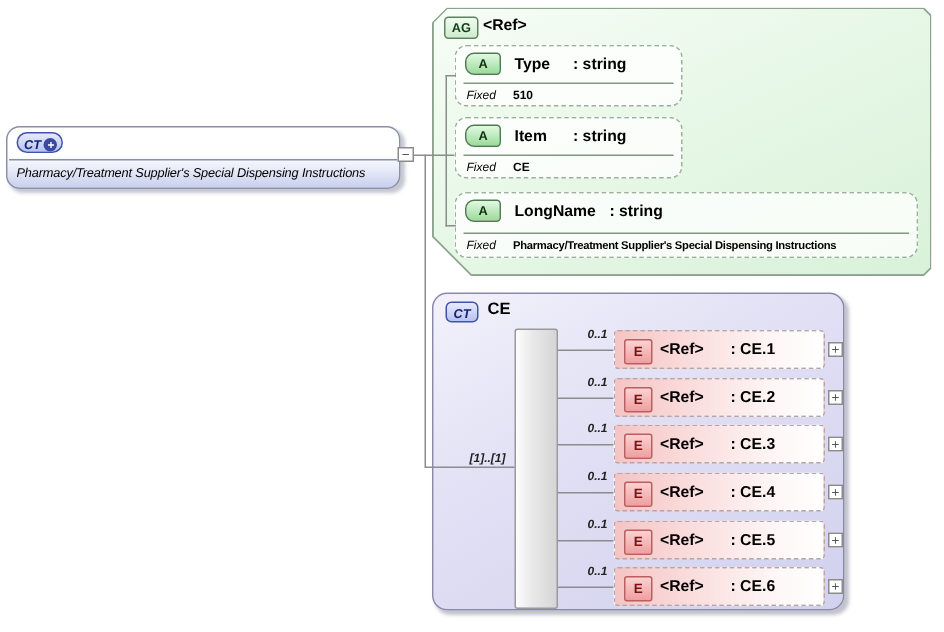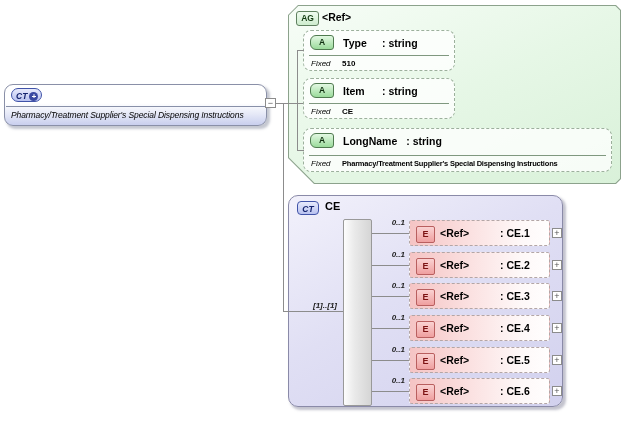--- a/index.html
+++ b/index.html
@@ -107,21 +107,21 @@
   .model-card{
     position:absolute;left:18px;top:105px;width:36px;text-align:center;
     font-size:8px;font-weight:bold;font-style:italic;color:#222;
   }
   .elem{
     position:absolute;left:120px;width:141px;height:26px;
     border:1px dashed #b3a6a6;border-radius:3px;box-sizing:border-box;
     background:linear-gradient(90deg,#f5c4c4 0%,#fbe2e2 45%,#fef8f8 80%,#fffefe 100%);
   }
   .e-ref{position:absolute;left:30px;top:6px;font-size:10.5px;font-weight:bold;}
-  .e-ty{position:absolute;left:90px;top:6px;font-size:10.5px;font-weight:bold;}
+  .e-ty{position:absolute;left:77px;top:6px;font-size:10.5px;font-weight:bold;}
   .card{
     position:absolute;left:88px;width:28px;text-align:right;
     font-size:8px;font-weight:bold;font-style:italic;color:#222;
   }
   .stub{position:absolute;left:83px;width:37px;height:1px;background:#8c8c8c;}
 </style>
 </head>
 <body>
 
 <div style="position:absolute;inset:0;">

